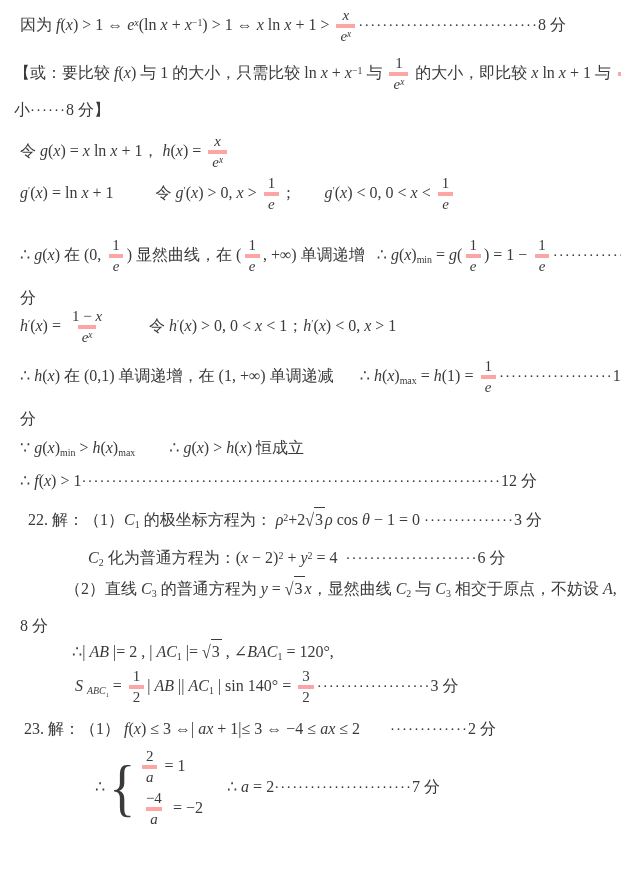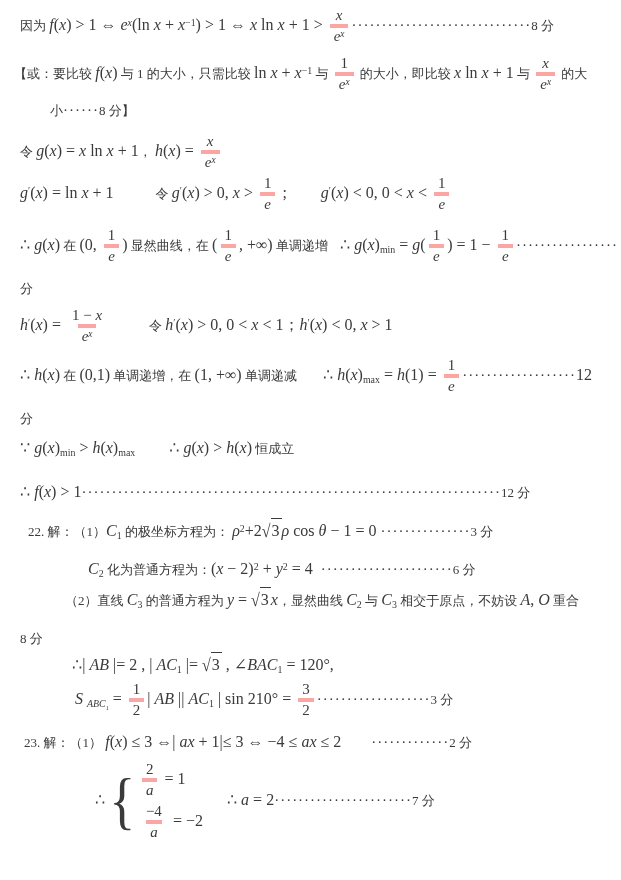--- a/index.html
+++ b/index.html
@@ -11,21 +11,21 @@
     overflow:hidden;
     background:#ffffff;
     color:#3a3a3a;
     font-family:"Liberation Serif","DejaVu Serif",serif;
   }
   .doc-line{
     line-height:23px;
     font-size:16px;
     white-space:nowrap;
   }
-  .seg-cn{font-size:13px;white-space:pre;}
+  .seg-cn{font-size:16px;white-space:pre;}
   .seg-up{font-style:normal;white-space:pre;}
   .seg-it{font-style:italic;white-space:pre;}
   .seg-dots{font-size:15px;letter-spacing:1px;white-space:pre;}
   .seg-gap{display:inline-block;height:1px;}
   sup.seg-sup{font-size:0.62em;vertical-align:4px;line-height:0;}
   sub.seg-sub{font-size:0.62em;vertical-align:-3px;line-height:0;}
   .seg-frac{
     display:inline-flex;flex-direction:column;align-items:center;
     vertical-align:middle;margin:0 3px;font-size:15px;line-height:normal;
   }
@@ -49,66 +49,66 @@
         <span class="frac-num"><span class="seg-it">x</span></span>
         <span class="frac-den"><span class="seg-it">e</span><sup class="seg-sup"><span class="seg-it">x</span></sup></span>
       </span><span class="seg-dots">······························</span><span class="seg-cn">8 分</span></div>
     <div class="doc-line" style="padding-left: 4px; margin-top: 12px;"><span class="seg-cn">【或：要比较 </span><span class="seg-it">f</span><span class="seg-up">(</span><span class="seg-it">x</span><span class="seg-up">)</span><span class="seg-cn"> 与 1 的大小，只需比较 </span><span class="seg-up">ln </span><span class="seg-it">x</span><span class="seg-up"> + </span><span class="seg-it">x</span><sup class="seg-sup"><span class="seg-up">−1</span></sup><span class="seg-cn"> 与 </span><span class="seg-frac">
         <span class="frac-num"><span class="seg-up">1</span></span>
         <span class="frac-den"><span class="seg-it">e</span><sup class="seg-sup"><span class="seg-it">x</span></sup></span>
       </span><span class="seg-cn"> 的大小，即比较 </span><span class="seg-it">x</span><span class="seg-up"> ln </span><span class="seg-it">x</span><span class="seg-up"> + 1</span><span class="seg-cn"> 与 </span><span class="seg-frac">
         <span class="frac-num"><span class="seg-it">x</span></span>
         <span class="frac-den"><span class="seg-it">e</span><sup class="seg-sup"><span class="seg-it">x</span></sup></span>
       </span><span class="seg-cn"> 的大</span></div>
-    <div class="doc-line" style="padding-left: 4px; margin-top: 6px; margin-left: 36px;"><span class="seg-cn">小</span><span class="seg-dots">······</span><span class="seg-cn">8 分】</span></div>
+    <div class="doc-line" style="padding-left: 4px; margin-top: 6px;"><span class="seg-cn">小</span><span class="seg-dots">······</span><span class="seg-cn">8 分】</span></div>
     <div class="doc-line" style="padding-left: 10px; margin-top: 12px;"><span class="seg-cn">令 </span><span class="seg-it">g</span><span class="seg-up">(</span><span class="seg-it">x</span><span class="seg-up">) = </span><span class="seg-it">x</span><span class="seg-up"> ln </span><span class="seg-it">x</span><span class="seg-up"> + 1</span><span class="seg-cn">， </span><span class="seg-it">h</span><span class="seg-up">(</span><span class="seg-it">x</span><span class="seg-up">) = </span><span class="seg-frac">
         <span class="frac-num"><span class="seg-it">x</span></span>
         <span class="frac-den"><span class="seg-it">e</span><sup class="seg-sup"><span class="seg-it">x</span></sup></span>
       </span></div>
     <div class="doc-line" style="padding-left: 10px; margin-top: 6px;"><span class="seg-it">g</span><sup class="seg-sup"><span class="seg-up">′</span></sup><span class="seg-up">(</span><span class="seg-it">x</span><span class="seg-up">) = ln </span><span class="seg-it">x</span><span class="seg-up"> + 1</span><span class="seg-gap" style="width: 42px;"></span><span class="seg-cn">令 </span><span class="seg-it">g</span><sup class="seg-sup"><span class="seg-up">′</span></sup><span class="seg-up">(</span><span class="seg-it">x</span><span class="seg-up">) &gt; 0, </span><span class="seg-it">x</span><span class="seg-up"> &gt; </span><span class="seg-frac">
         <span class="frac-num"><span class="seg-up">1</span></span>
         <span class="frac-den"><span class="seg-it">e</span></span>
       </span><span class="seg-up"> ;</span><span class="seg-gap" style="width: 34px;"></span><span class="seg-it">g</span><sup class="seg-sup"><span class="seg-up">′</span></sup><span class="seg-up">(</span><span class="seg-it">x</span><span class="seg-up">) &lt; 0, 0 &lt; </span><span class="seg-it">x</span><span class="seg-up"> &lt; </span><span class="seg-frac">
         <span class="frac-num"><span class="seg-up">1</span></span>
         <span class="frac-den"><span class="seg-it">e</span></span>
       </span></div>
-    <div class="doc-line" style="padding-left: 10px; margin-top: 16px;"><span class="seg-up">∴ </span><span class="seg-it">g</span><span class="seg-up">(</span><span class="seg-it">x</span><span class="seg-up">)</span><span class="seg-cn"> 在 </span><span class="seg-up">(0, </span><span class="seg-frac">
+    <div class="doc-line" style="padding-left: 10px; margin-top: 26px;"><span class="seg-up">∴ </span><span class="seg-it">g</span><span class="seg-up">(</span><span class="seg-it">x</span><span class="seg-up">)</span><span class="seg-cn"> 在 </span><span class="seg-up">(0, </span><span class="seg-frac">
         <span class="frac-num"><span class="seg-up">1</span></span>
         <span class="frac-den"><span class="seg-it">e</span></span>
       </span><span class="seg-up">)</span><span class="seg-cn"> 显然曲线，在 </span><span class="seg-up">(</span><span class="seg-frac">
         <span class="frac-num"><span class="seg-up">1</span></span>
         <span class="frac-den"><span class="seg-it">e</span></span>
       </span><span class="seg-up">, +∞)</span><span class="seg-cn"> 单调递增</span><span class="seg-gap" style="width: 12px;"></span><span class="seg-up">∴ </span><span class="seg-it">g</span><span class="seg-up">(</span><span class="seg-it">x</span><span class="seg-up">)</span><sub class="seg-sub"><span class="seg-up">min</span></sub><span class="seg-up"> = </span><span class="seg-it">g</span><span class="seg-up">(</span><span class="seg-frac">
         <span class="frac-num"><span class="seg-up">1</span></span>
         <span class="frac-den"><span class="seg-it">e</span></span>
       </span><span class="seg-up">) = 1 − </span><span class="seg-frac">
         <span class="frac-num"><span class="seg-up">1</span></span>
         <span class="frac-den"><span class="seg-it">e</span></span>
       </span><span class="seg-dots">·················</span></div>
     <div class="doc-line" style="padding-left: 10px; margin-top: 12px;"><span class="seg-cn">分</span></div>
-    <div class="doc-line" style="padding-left: 10px; margin-top: 8px;"><span class="seg-it">h</span><sup class="seg-sup"><span class="seg-up">′</span></sup><span class="seg-up">(</span><span class="seg-it">x</span><span class="seg-up">) = </span><span class="seg-frac">
+    <div class="doc-line" style="padding-left: 10px; "><span class="seg-it">h</span><sup class="seg-sup"><span class="seg-up">′</span></sup><span class="seg-up">(</span><span class="seg-it">x</span><span class="seg-up">) = </span><span class="seg-frac">
         <span class="frac-num"><span class="seg-up">1 − </span><span class="seg-it">x</span></span>
         <span class="frac-den"><span class="seg-it">e</span><sup class="seg-sup"><span class="seg-it">x</span></sup></span>
       </span><span class="seg-gap" style="width: 40px;"></span><span class="seg-cn">令 </span><span class="seg-it">h</span><sup class="seg-sup"><span class="seg-up">′</span></sup><span class="seg-up">(</span><span class="seg-it">x</span><span class="seg-up">) &gt; 0, 0 &lt; </span><span class="seg-it">x</span><span class="seg-up"> &lt; 1；</span><span class="seg-it">h</span><sup class="seg-sup"><span class="seg-up">′</span></sup><span class="seg-up">(</span><span class="seg-it">x</span><span class="seg-up">) &lt; 0, </span><span class="seg-it">x</span><span class="seg-up"> &gt; 1</span></div>
     <div class="doc-line" style="padding-left: 10px; margin-top: 14px;"><span class="seg-up">∴ </span><span class="seg-it">h</span><span class="seg-up">(</span><span class="seg-it">x</span><span class="seg-up">)</span><span class="seg-cn"> 在 </span><span class="seg-up">(0,1)</span><span class="seg-cn"> 单调递增，在 </span><span class="seg-up">(1, +∞)</span><span class="seg-cn"> 单调递减</span><span class="seg-gap" style="width: 26px;"></span><span class="seg-up">∴ </span><span class="seg-it">h</span><span class="seg-up">(</span><span class="seg-it">x</span><span class="seg-up">)</span><sub class="seg-sub"><span class="seg-up">max</span></sub><span class="seg-up"> = </span><span class="seg-it">h</span><span class="seg-up">(1) = </span><span class="seg-frac">
         <span class="frac-num"><span class="seg-up">1</span></span>
         <span class="frac-den"><span class="seg-it">e</span></span>
       </span><span class="seg-dots">···················</span><span class="seg-up">12</span></div>
     <div class="doc-line" style="padding-left: 10px; margin-top: 12px;"><span class="seg-cn">分</span></div>
     <div class="doc-line" style="padding-left: 10px; margin-top: 6px;"><span class="seg-up">∵ </span><span class="seg-it">g</span><span class="seg-up">(</span><span class="seg-it">x</span><span class="seg-up">)</span><sub class="seg-sub"><span class="seg-up">min</span></sub><span class="seg-up"> &gt; </span><span class="seg-it">h</span><span class="seg-up">(</span><span class="seg-it">x</span><span class="seg-up">)</span><sub class="seg-sub"><span class="seg-up">max</span></sub><span class="seg-gap" style="width: 34px;"></span><span class="seg-up">∴ </span><span class="seg-it">g</span><span class="seg-up">(</span><span class="seg-it">x</span><span class="seg-up">) &gt; </span><span class="seg-it">h</span><span class="seg-up">(</span><span class="seg-it">x</span><span class="seg-up">)</span><span class="seg-cn"> 恒成立</span></div>
-    <div class="doc-line" style="padding-left: 10px; margin-top: 20px;"><span class="seg-up">∴ </span><span class="seg-it">f</span><span class="seg-up">(</span><span class="seg-it">x</span><span class="seg-up">) &gt; 1</span><span class="seg-dots">······································································</span><span class="seg-cn">12 分</span></div>
+    <div class="doc-line" style="padding-left: 10px; margin-top: 10px;"><span class="seg-up">∴ </span><span class="seg-it">f</span><span class="seg-up">(</span><span class="seg-it">x</span><span class="seg-up">) &gt; 1</span><span class="seg-dots">······································································</span><span class="seg-cn">12 分</span></div>
     <div class="doc-line" style="padding-left: 18px; margin-top: 14px;"><span class="seg-cn">22. 解：（1）</span><span class="seg-it">C</span><sub class="seg-sub"><span class="seg-up">1</span></sub><span class="seg-cn"> 的极坐标方程为： </span><span class="seg-it">ρ</span><sup class="seg-sup"><span class="seg-up">2</span></sup><span class="seg-up">+2</span><span class="seg-sqrt"><span class="sqrt-sign">√</span><span class="sqrt-body"><span class="seg-up">3</span></span></span><span class="seg-it">ρ</span><span class="seg-up"> cos </span><span class="seg-it">θ</span><span class="seg-up"> − 1 = 0 </span><span class="seg-dots">···············</span><span class="seg-cn">3 分</span></div>
     <div class="doc-line" style="padding-left: 78px; margin-top: 14px;"><span class="seg-it">C</span><sub class="seg-sub"><span class="seg-up">2</span></sub><span class="seg-cn"> 化为普通方程为：</span><span class="seg-up">(</span><span class="seg-it">x</span><span class="seg-up"> − 2)</span><sup class="seg-sup"><span class="seg-up">2</span></sup><span class="seg-up"> + </span><span class="seg-it">y</span><sup class="seg-sup"><span class="seg-up">2</span></sup><span class="seg-up"> = 4  </span><span class="seg-dots">······················</span><span class="seg-cn">6 分</span></div>
     <div class="doc-line" style="padding-left: 55px; margin-top: 6px;"><span class="seg-cn">（2）直线 </span><span class="seg-it">C</span><sub class="seg-sub"><span class="seg-up">3</span></sub><span class="seg-cn"> 的普通方程为 </span><span class="seg-it">y</span><span class="seg-up"> = </span><span class="seg-sqrt"><span class="sqrt-sign">√</span><span class="sqrt-body"><span class="seg-up">3</span></span></span><span class="seg-it">x</span><span class="seg-cn">，显然曲线 </span><span class="seg-it">C</span><sub class="seg-sub"><span class="seg-up">2</span></sub><span class="seg-cn"> 与 </span><span class="seg-it">C</span><sub class="seg-sub"><span class="seg-up">3</span></sub><span class="seg-cn"> 相交于原点，不妨设 </span><span class="seg-it">A</span><span class="seg-up">, </span><span class="seg-it">O</span><span class="seg-cn"> 重合</span></div>
     <div class="doc-line" style="padding-left: 10px; margin-top: 14px;"><span class="seg-cn">8 分</span></div>
     <div class="doc-line" style="padding-left: 62px; margin-top: 2px;"><span class="seg-up">∴| </span><span class="seg-it">AB</span><span class="seg-up"> |= 2 , | </span><span class="seg-it">AC</span><sub class="seg-sub"><span class="seg-up">1</span></sub><span class="seg-up"> |= </span><span class="seg-sqrt"><span class="sqrt-sign">√</span><span class="sqrt-body"><span class="seg-up">3</span></span></span><span class="seg-up"> , ∠</span><span class="seg-it">BAC</span><sub class="seg-sub"><span class="seg-up">1</span></sub><span class="seg-up"> = 120°,</span></div>
     <div class="doc-line" style="padding-left: 65px; margin-top: 6px;"><span class="seg-it">S</span><sub class="seg-sub"><span class="seg-gap" style="width: 4px;"></span><span class="seg-it">ABC</span><sub class="seg-sub"><span class="seg-up">1</span></sub></sub><span class="seg-up"> = </span><span class="seg-frac">
         <span class="frac-num"><span class="seg-up">1</span></span>
         <span class="frac-den"><span class="seg-up">2</span></span>
-      </span><span class="seg-up">| </span><span class="seg-it">AB</span><span class="seg-up"> || </span><span class="seg-it">AC</span><sub class="seg-sub"><span class="seg-up">1</span></sub><span class="seg-up"> | sin 210° = </span><span class="seg-frac">
+      </span><span class="seg-up">| </span><span class="seg-it">AB</span><span class="seg-up"> || </span><span class="seg-it">AC</span><sub class="seg-sub"><span class="seg-up">1</span></sub><span class="seg-up"> | sin 140° = </span><span class="seg-frac">
         <span class="frac-num"><span class="seg-up">3</span></span>
         <span class="frac-den"><span class="seg-up">2</span></span>
       </span><span class="seg-dots">···················</span><span class="seg-cn">3 分</span></div>
     <div class="doc-line" style="padding-left: 14px; margin-top: 12px;"><span class="seg-cn">23. 解：（1） </span><span class="seg-it">f</span><span class="seg-up">(</span><span class="seg-it">x</span><span class="seg-up">) ≤ 3 ⇔| </span><span class="seg-it">ax</span><span class="seg-up"> + 1|≤ 3 ⇔ −4 ≤ </span><span class="seg-it">ax</span><span class="seg-up"> ≤ 2</span><span class="seg-gap" style="width: 30px;"></span><span class="seg-dots">·············</span><span class="seg-cn">2 分</span></div>
     <div class="doc-line" style="padding-left: 85px; margin-top: 8px;"><span class="seg-up">∴</span><span class="seg-brace">{</span><span class="seg-stack">
         <span class="stack-row"><span class="seg-frac">
             <span class="frac-num"><span class="seg-up">2</span></span>
             <span class="frac-den"><span class="seg-it">a</span></span>
           </span><span class="seg-up"> = 1</span></span>
         <span class="stack-row"><span class="seg-frac">

